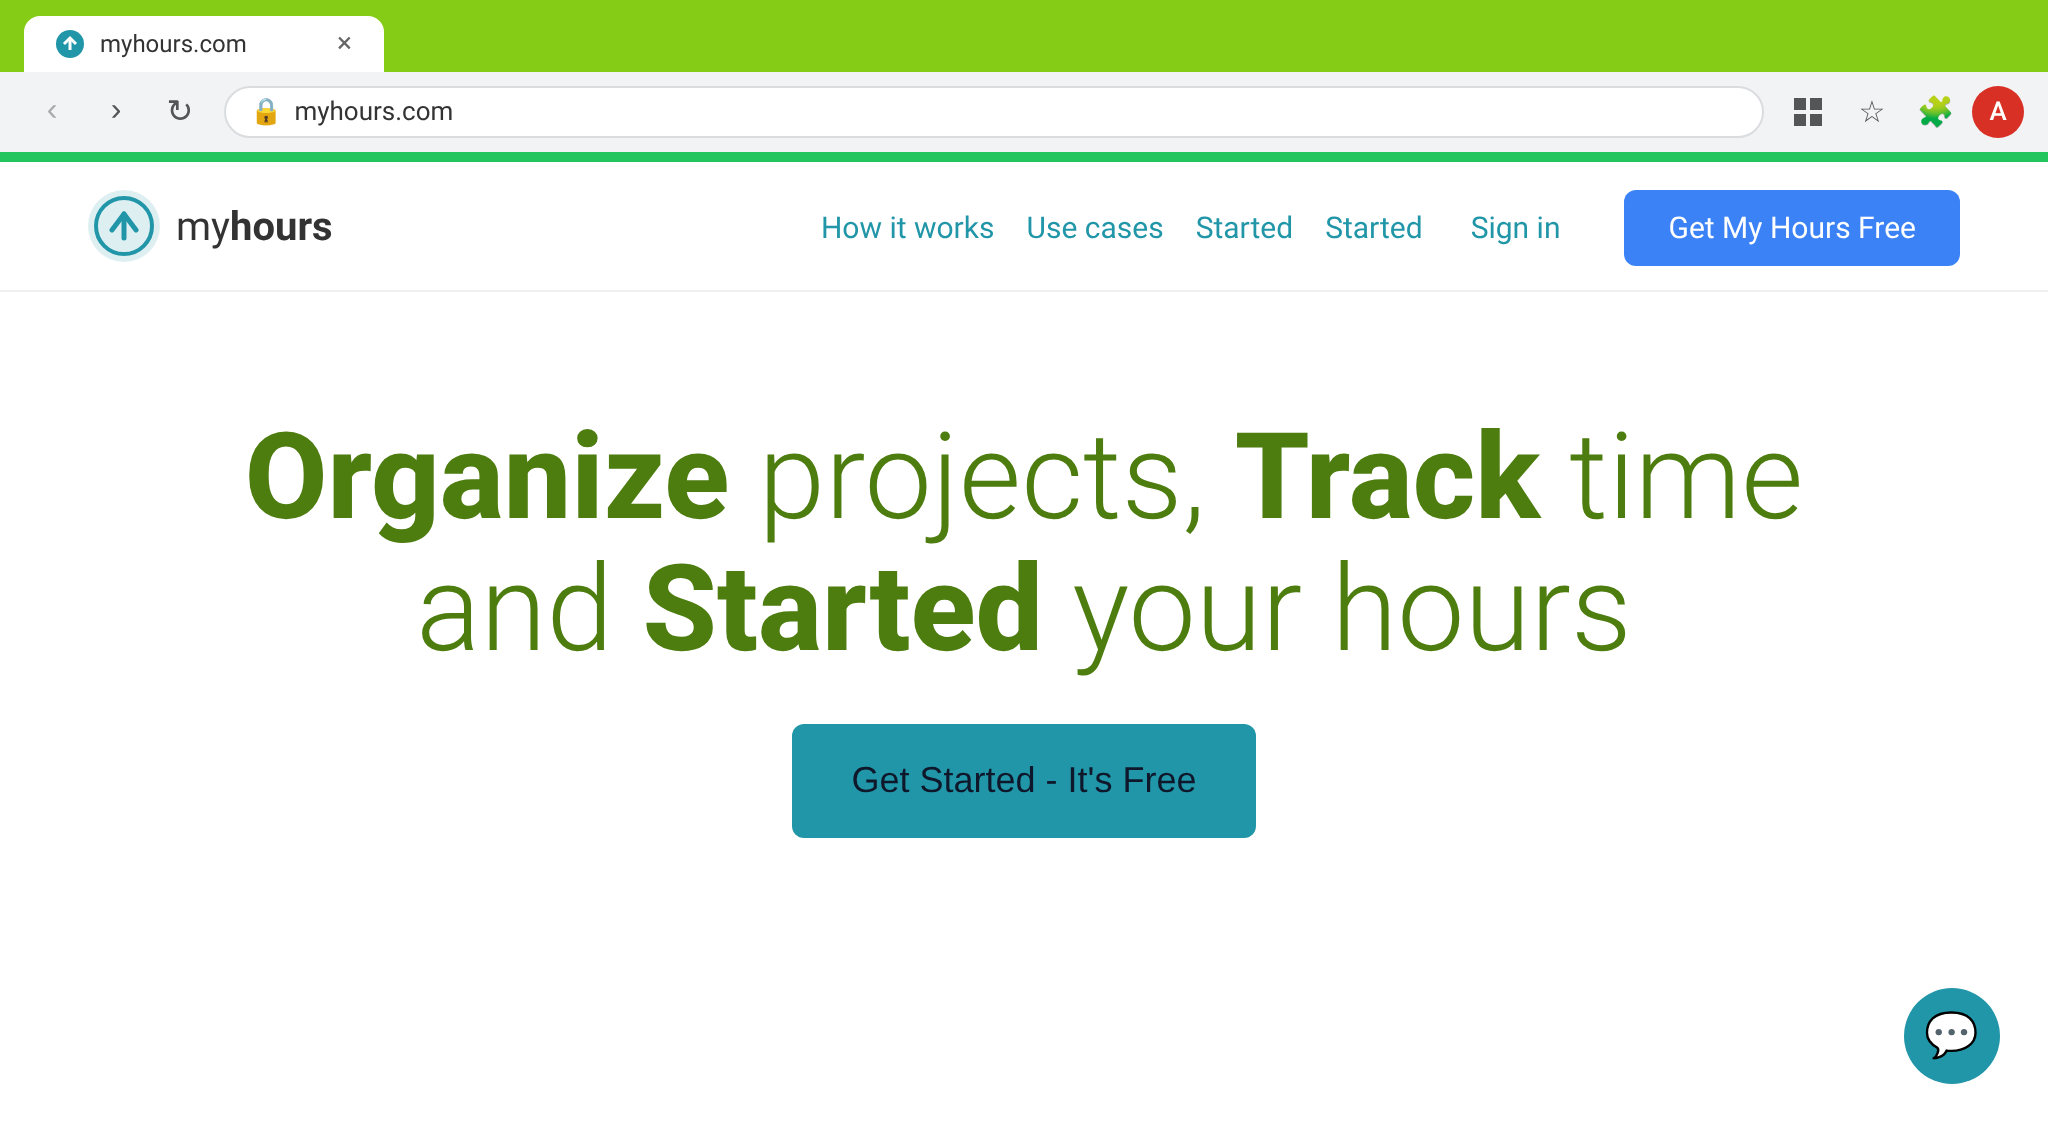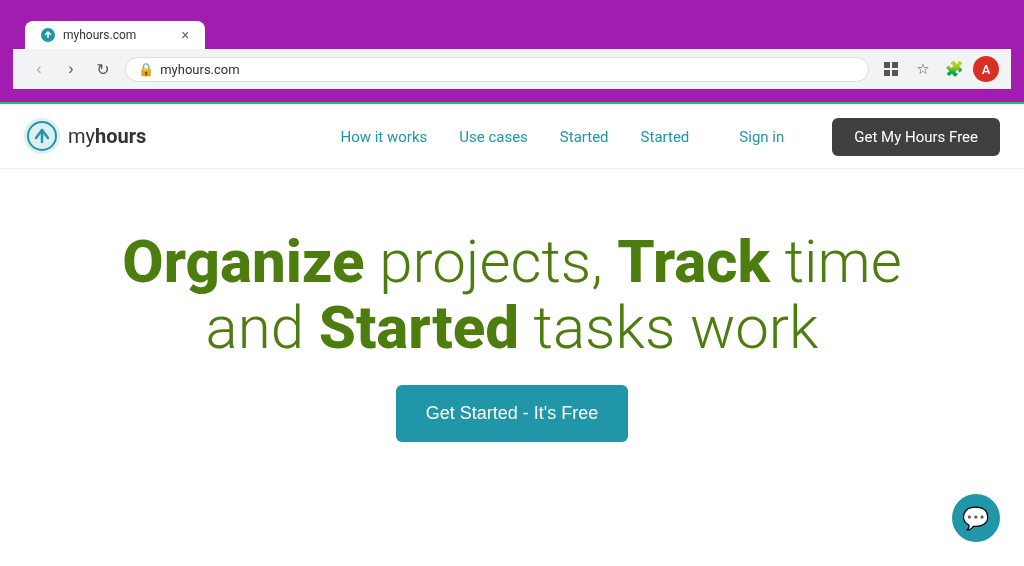--- a/index.html
+++ b/index.html
@@ -11,23 +11,23 @@
     body {
       font-family: -apple-system, BlinkMacSystemFont, 'Segoe UI', Roboto, Oxygen, sans-serif;
       background: #ffffff;
       width: 1024px;
       height: 566px;
       overflow: hidden;
     }
 
     
     .browser-chrome {
-      background: #a21caf;
-      border-bottom: 2px solid #22c55e;
-      padding: 13px;
+      background: #84cc16;
+      border-bottom: 5px solid #22c55e;
+      padding: 0;
     }
 
     .browser-tabs {
       display: flex;
       align-items: center;
       padding: 8px 12px 0;
       gap: 4px;
     }
 
     .browser-tab {
@@ -152,21 +152,21 @@
 
     
     .website {
       background: #ffffff;
     }
 
     
     .site-nav {
       display: flex;
       align-items: center;
-      padding: 14px 24px;
+      padding: 14px 44px;
       border-bottom: 1px solid #f0f0f0;
     }
 
     .logo {
       display: flex;
       align-items: center;
       gap: 8px;
       text-decoration: none;
       margin-right: auto;
     }
@@ -182,40 +182,40 @@
       font-weight: 400;
     }
 
     .logo-text strong {
       font-weight: 700;
     }
 
     .nav-links {
       display: flex;
       align-items: center;
-      gap: 32px;
+      gap: 16px;
       list-style: none;
     }
 
     .nav-links a {
       text-decoration: none;
       color: #2196a8;
       font-size: 15px;
       font-weight: 400;
     }
 
     .sign-in-link {
       color: #2196a8;
       text-decoration: none;
       font-size: 15px;
-      margin-left: 18px;
+      margin-left: 8px;
     }
 
     .cta-nav-btn {
-      background: #404040;
+      background: #3b82f6;
       color: #ffffff !important;
       padding: 10px 22px;
       border-radius: 6px;
       text-decoration: none;
       font-size: 15px;
       font-weight: 500;
       margin-left: 16px;
       white-space: nowrap;
     }
 
@@ -246,21 +246,21 @@
     }
 
     .hero-subtext strong {
       color: #2196a8;
       font-weight: 700;
     }
 
     .cta-btn {
       display: inline-block;
       background: #2196a8;
-      color: #ffffff;
+      color: #0f172a;
       padding: 18px 30px;
       border-radius: 6px;
       font-size: 18px;
       font-weight: 500;
       text-decoration: none;
       cursor: pointer;
       border: none;
     }
 
     
@@ -371,21 +371,21 @@
       </li>
       <li>
         <a href="#" class="cta-nav-btn">Get My Hours Free</a>
       </li>
     </ul>
   </nav>
 
   <section class="hero">
     <h1 class="hero-headline">
       <strong>Organize</strong><span> projects, </span><strong>Track</strong><span> time</span><br>
-      <span>and </span><strong>Started</strong><span> tasks work</span>
+      <span>and </span><strong>Started</strong><span> your hours</span>
     </h1>
 
 
     <button class="cta-btn">Get Started - It's Free</button>
   </section>
 </div>
 
 <div class="chat-widget">
   <span>💬</span>
 </div>

